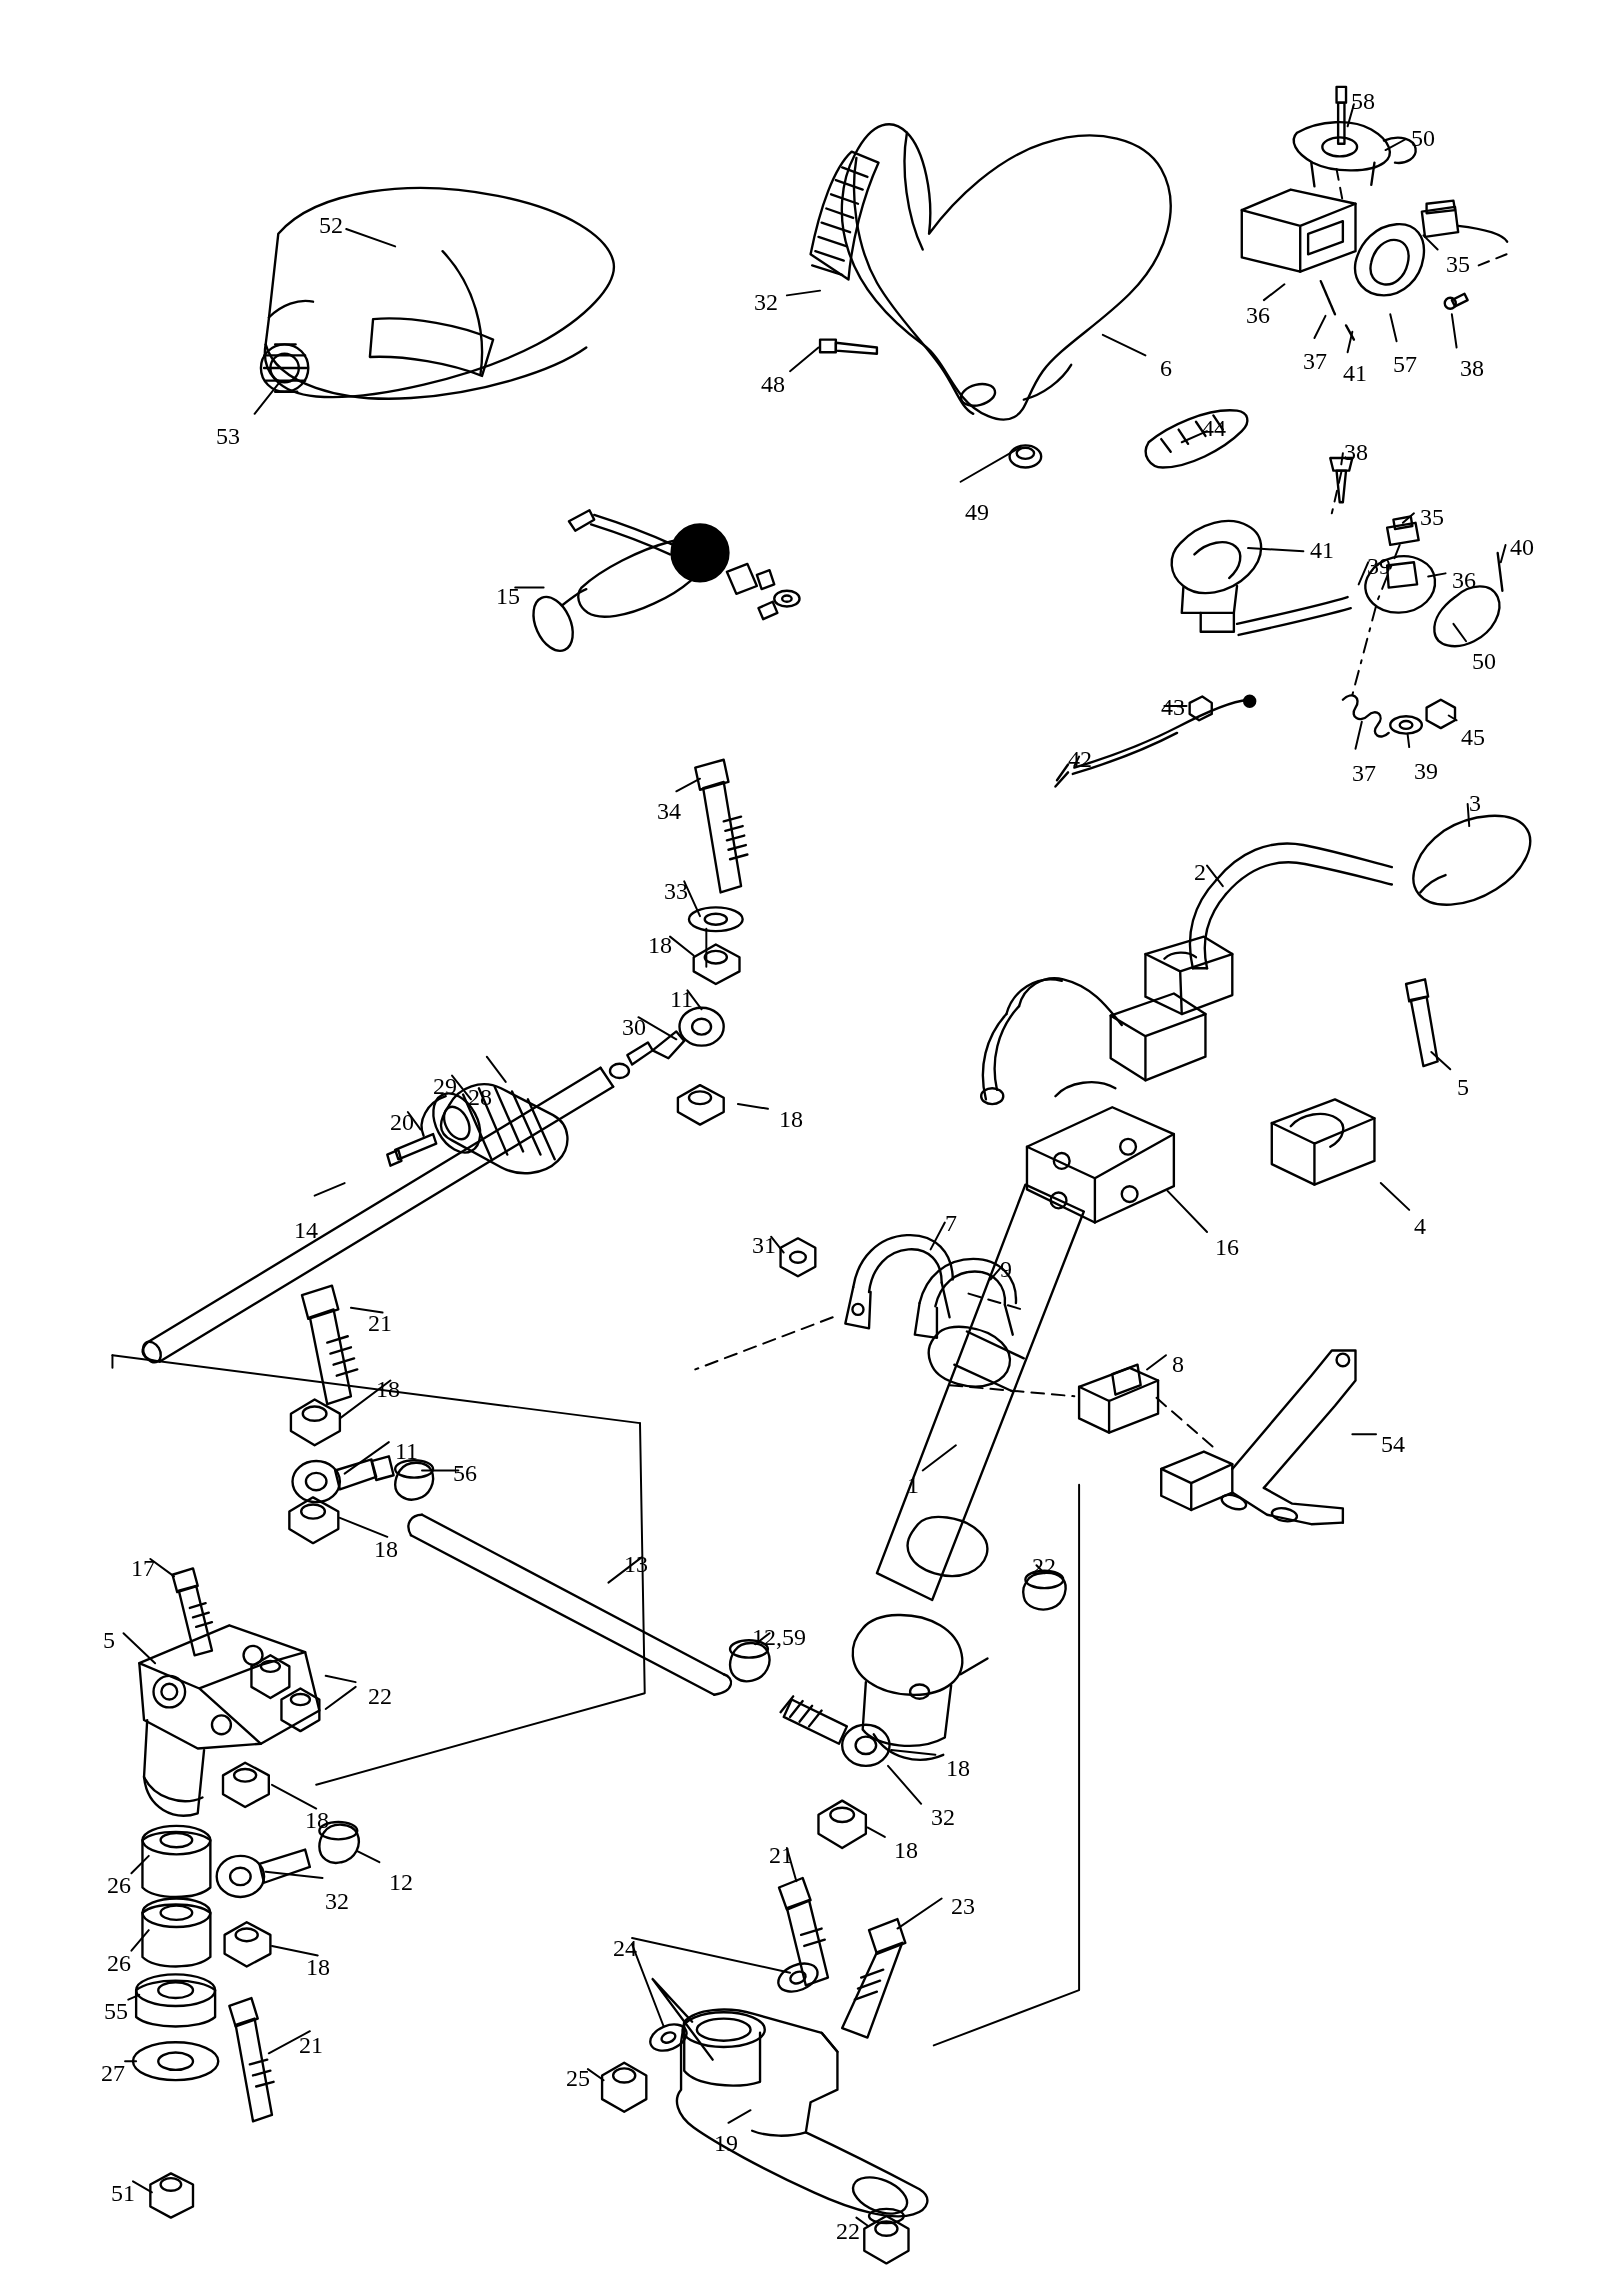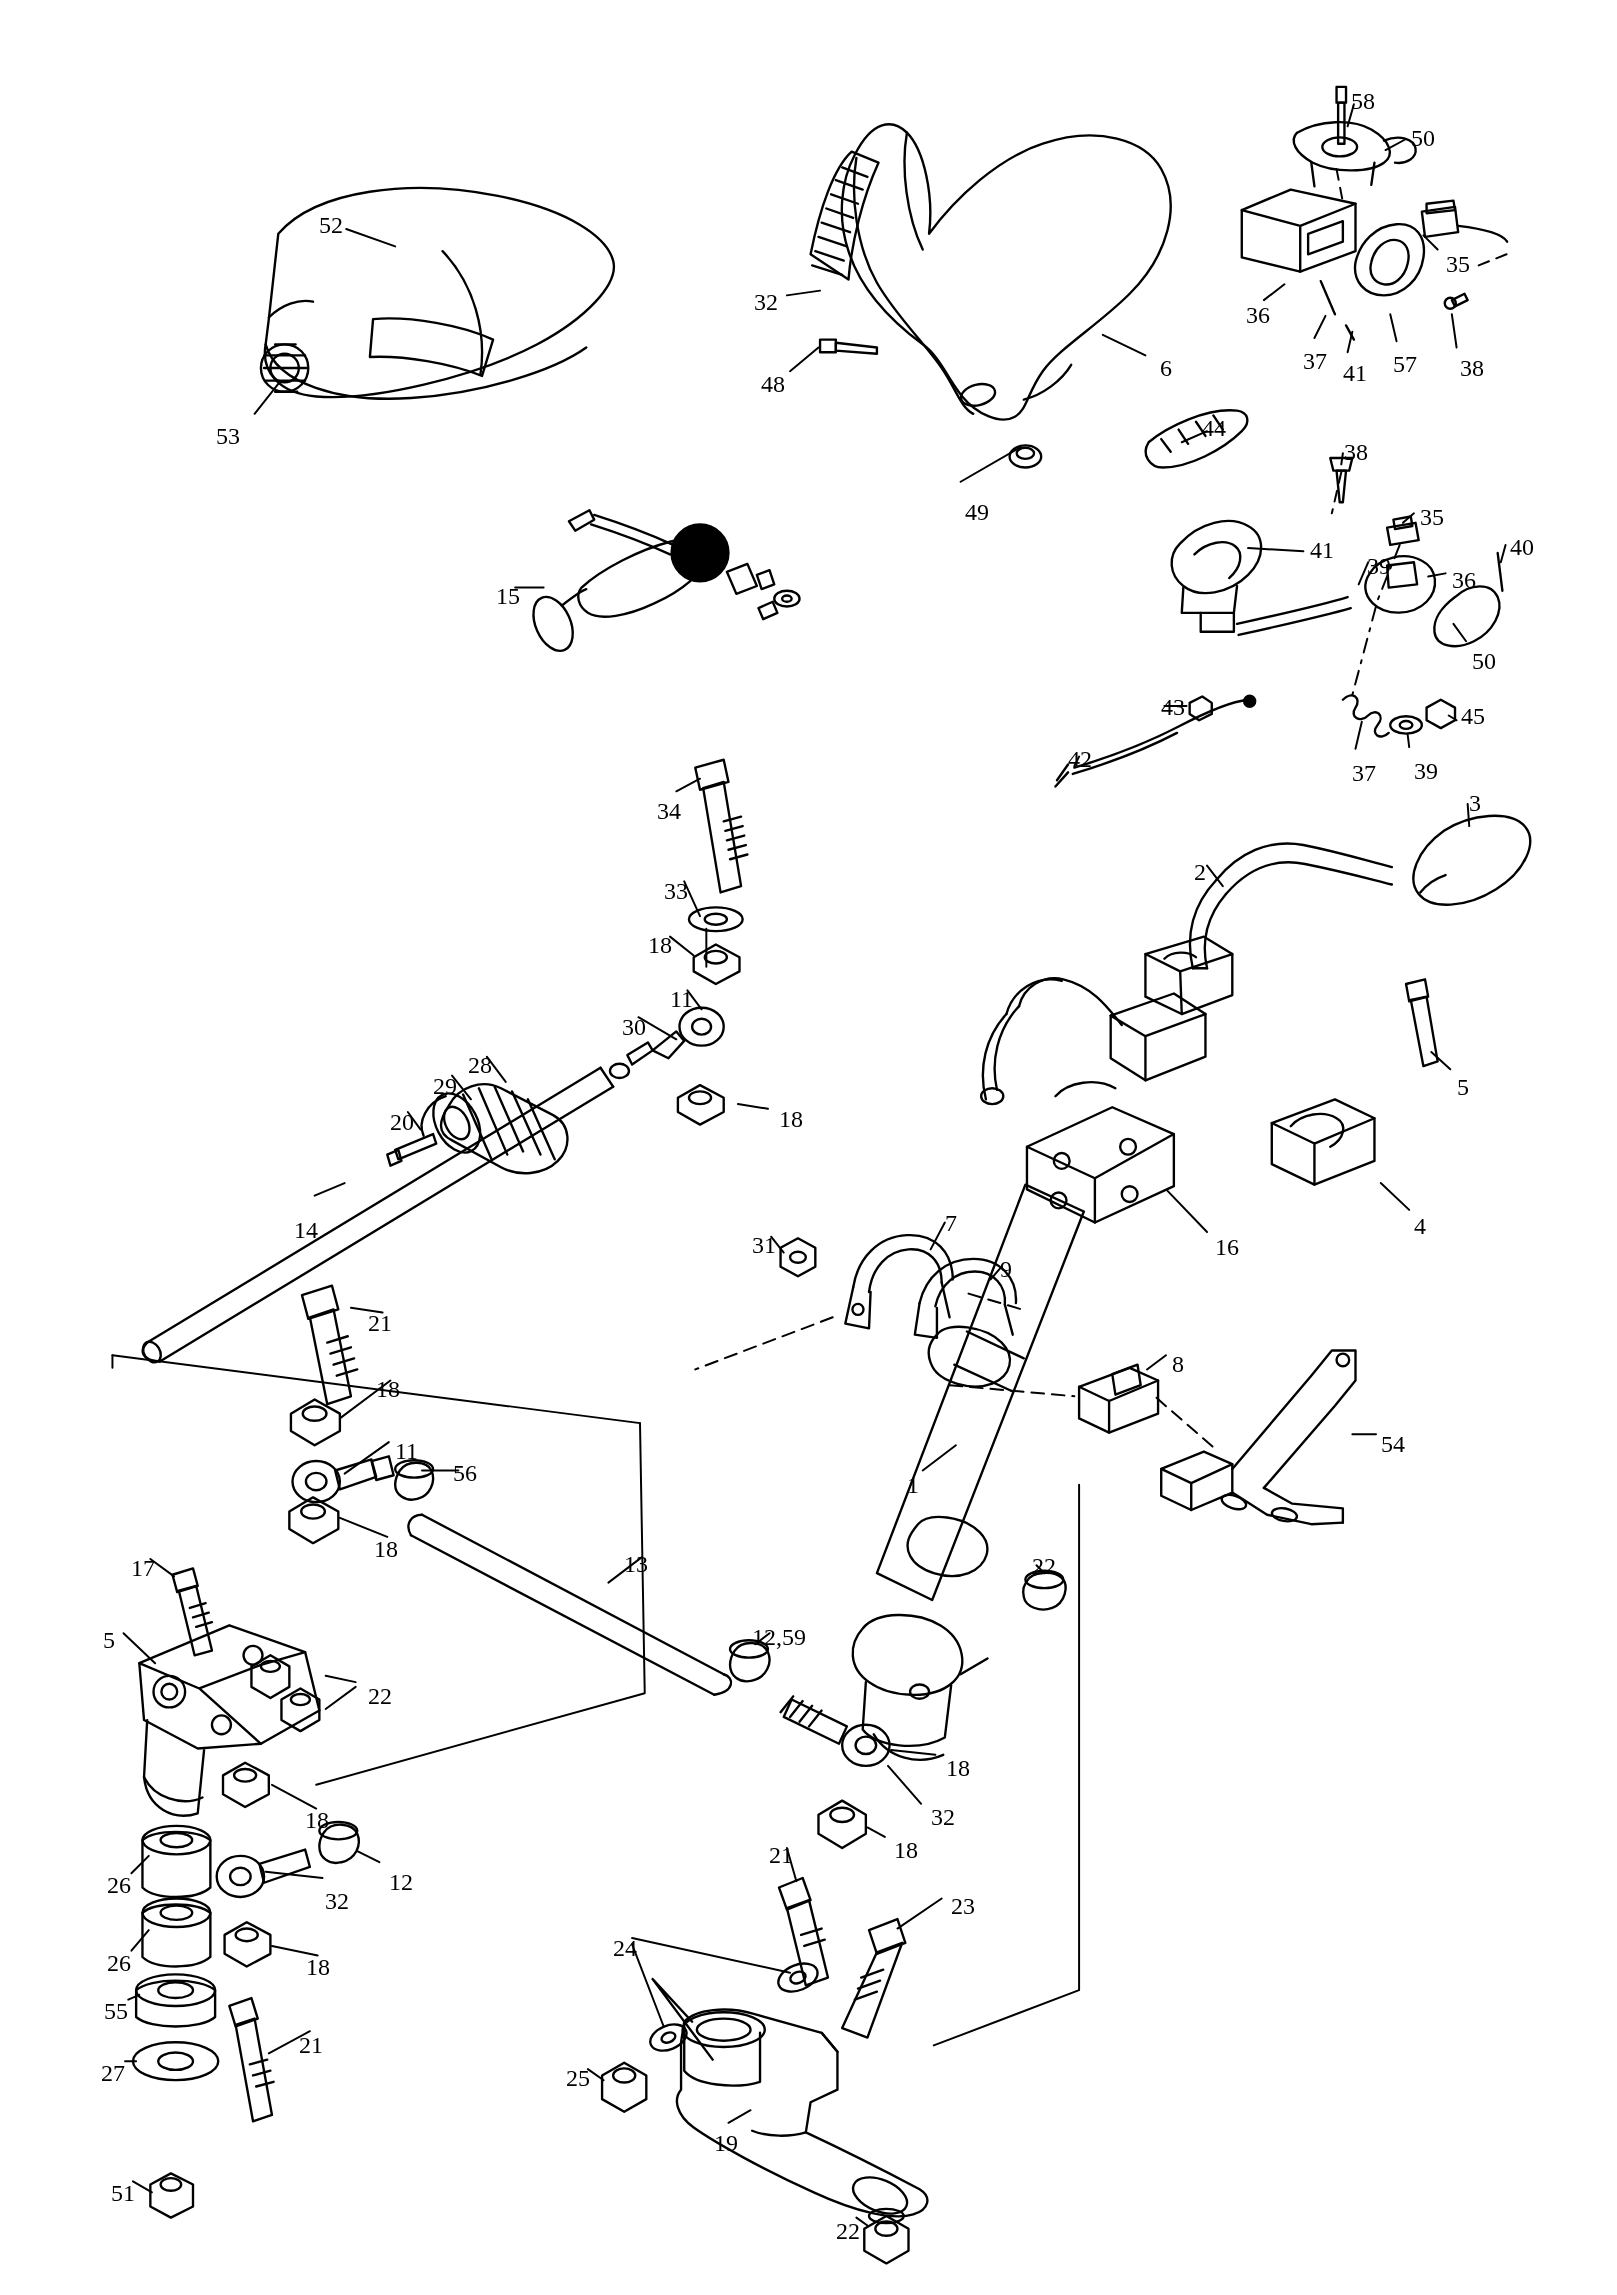--- a/index.html
+++ b/index.html
@@ -573,28 +573,28 @@
 <div class="num" style="left:1310px;top:537px;">41</div>
 <div class="num" style="left:1367px;top:553px;">39</div>
 <div class="num" style="left:1420px;top:504px;">35</div>
 <div class="num" style="left:1452px;top:567px;">36</div>
 <div class="num" style="left:1510px;top:534px;">40</div>
 <div class="num" style="left:1472px;top:648px;">50</div>
 <div class="num" style="left:1161px;top:694px;">43</div>
 <div class="num" style="left:1068px;top:746px;">42</div>
 <div class="num" style="left:1352px;top:760px;">37</div>
 <div class="num" style="left:1414px;top:758px;">39</div>
-<div class="num" style="left:1461px;top:703px;">45</div>
+<div class="num" style="left:1461px;top:724px;">45</div>
 <div class="num" style="left:496px;top:583px;">15</div>
 <div class="num" style="left:657px;top:798px;">34</div>
 <div class="num" style="left:664px;top:878px;">33</div>
 <div class="num" style="left:648px;top:932px;">18</div>
 <div class="num" style="left:670px;top:986px;">11</div>
 <div class="num" style="left:622px;top:1014px;">30</div>
-<div class="num" style="left:468px;top:1052px;">28</div>
+<div class="num" style="left:468px;top:1084px;">28</div>
 <div class="num" style="left:433px;top:1073px;">29</div>
 <div class="num" style="left:390px;top:1109px;">20</div>
 <div class="num" style="left:294px;top:1201px;margin-top:16px;">14</div>
 <div class="num" style="left:779px;top:1106px;">18</div>
 <div class="num" style="left:752px;top:1232px;">31</div>
 <div class="num" style="left:945px;top:1210px;">7</div>
 <div class="num" style="left:1000px;top:1256px;">9</div>
 <div class="num" style="left:1172px;top:1351px;">8</div>
 <div class="num" style="left:1381px;top:1431px;">54</div>
 <div class="num" style="left:907px;top:1472px;">1</div>

